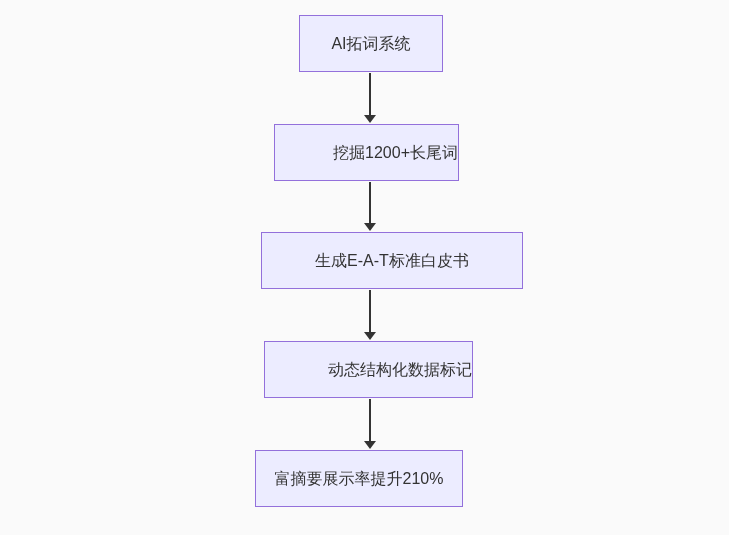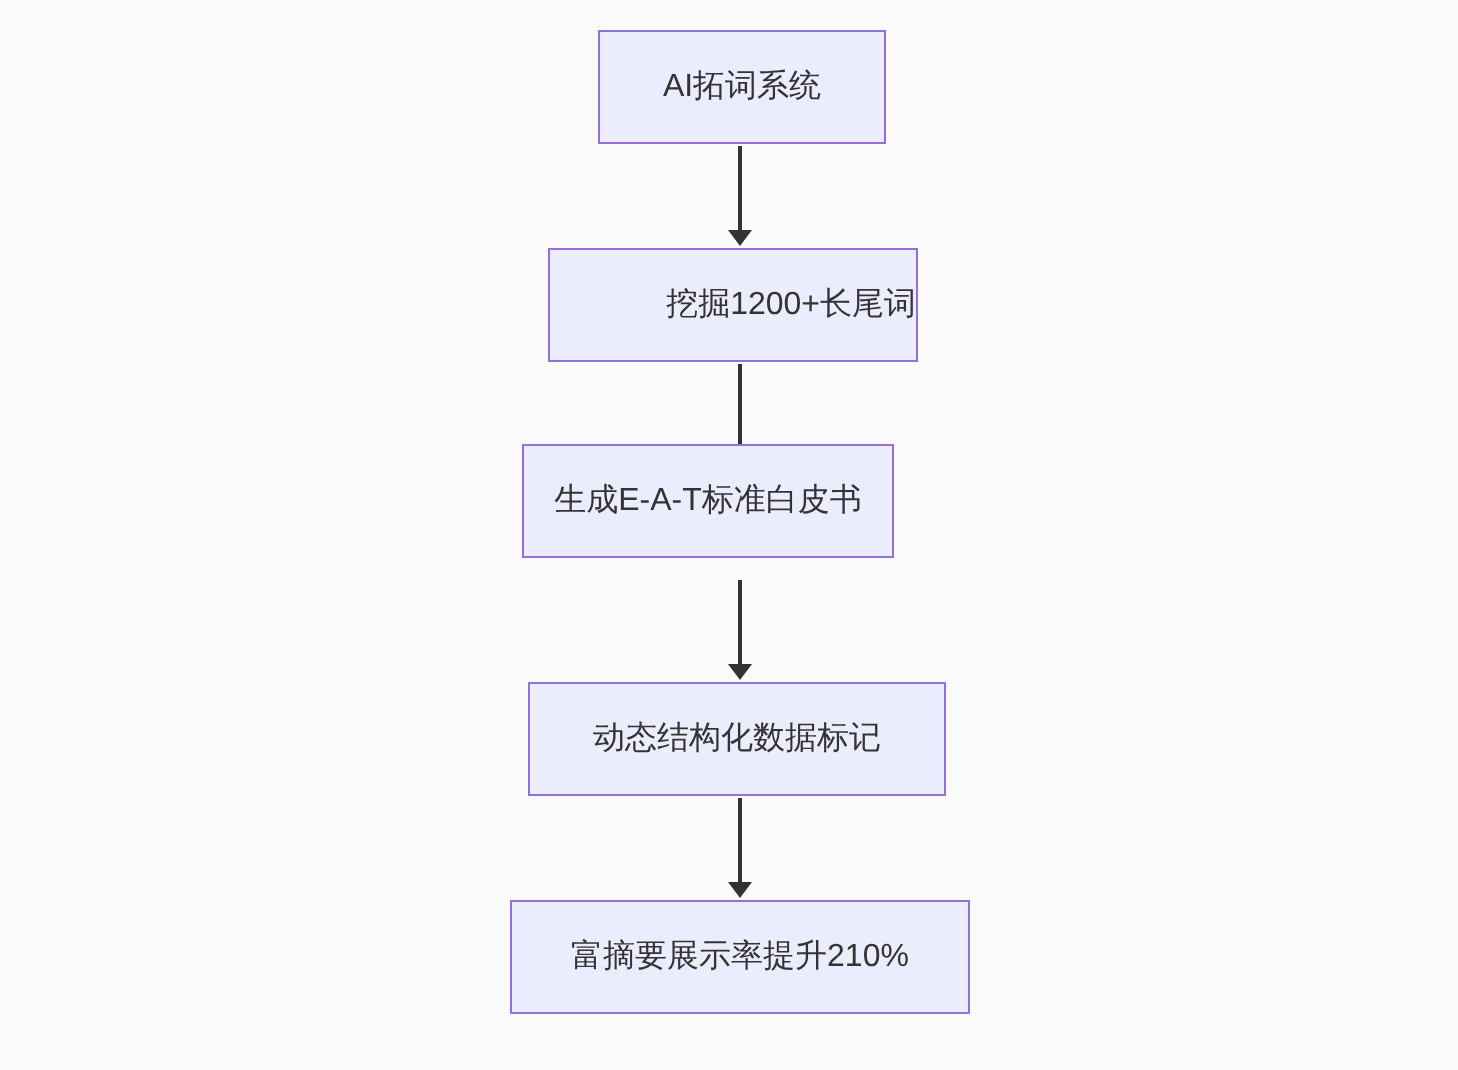--- a/index.html
+++ b/index.html
@@ -50,23 +50,23 @@
     bottom: 0;
     width: 0;
     height: 0;
     border-left: 6px solid transparent;
     border-right: 6px solid transparent;
     border-top: 8px solid var(--arrow, #333333);
   }
   
   #node-0 { left: 299px; top: 15px;  width: 144px; height: 57px; }
   #node-1 { left: 274px; top: 124px; width: 185px; height: 57px; justify-content: flex-end; }
-  #node-2 { left: 261px; top: 222px; width: 186px; height: 57px; }
-  #node-3 { left: 264px; top: 341px; width: 209px; height: 57px; }
-  #node-4 { left: 255px; top: 450px; width: 230px; height: 57px; }
+  #node-2 { left: 261px; top: 232px; width: 262px; height: 57px; }
+  #node-3 { left: 264px; top: 341px; width: 209px; height: 57px; justify-content: flex-end; }
+  #node-4 { left: 255px; top: 450px; width: 208px; height: 57px; }
   
   #edge-0 { left: 363px; top: 73px;  height: 50px; }
   #edge-1 { left: 363px; top: 182px; height: 49px; }
   #edge-2 { left: 363px; top: 290px; height: 50px; }
   #edge-3 { left: 363px; top: 399px; height: 50px; }
 </style>
 </head>
 <body>
 
 <div class="canvas">

